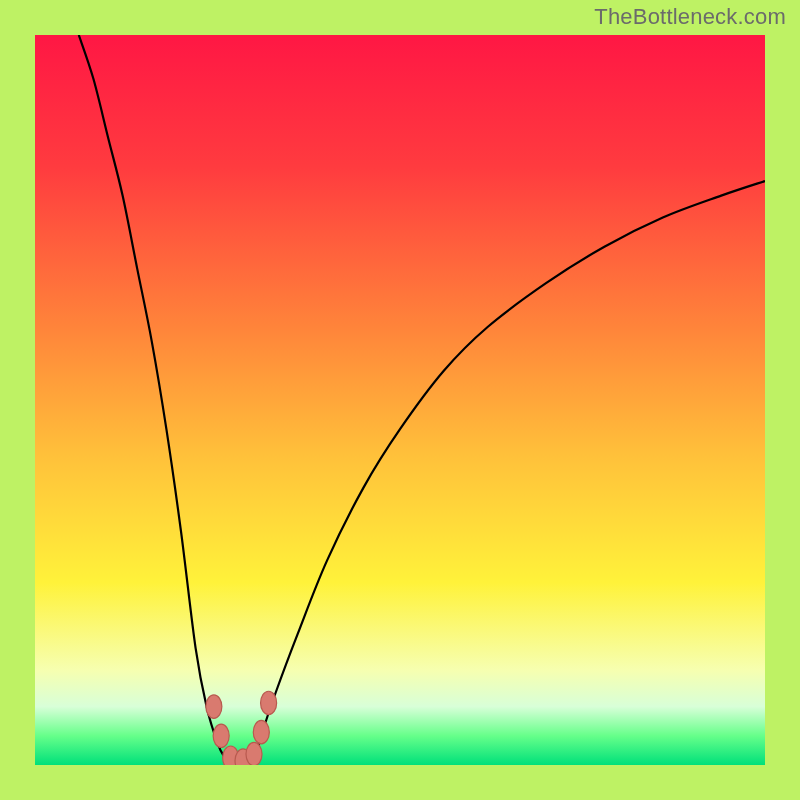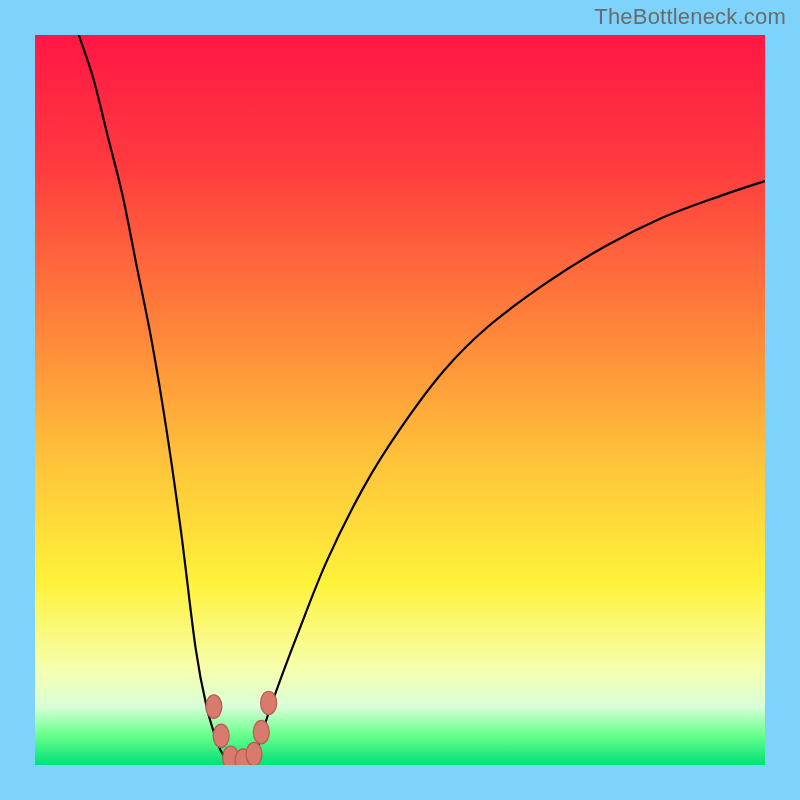--- a/index.html
+++ b/index.html
@@ -8,21 +8,21 @@
     width: 800px;
     height: 800px;
     background: #000;
     overflow: hidden;
     font-family: Arial, Helvetica, sans-serif;
   }
   .frame {
     position: absolute;
     left: 0; top: 0;
     width: 800px; height: 800px;
-    background: #7dd3fc;
+    background: #bef264;
   }
   .watermark {
     position: absolute;
     top: 4px;
     right: 14px;
     color: #6b6b6b;
     font-size: 22px;
     font-weight: 500;
     letter-spacing: 0.2px;
     user-select: none;

